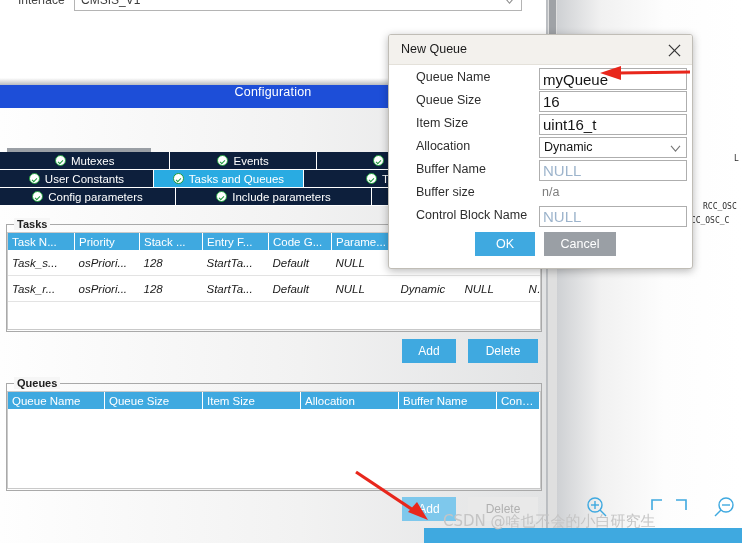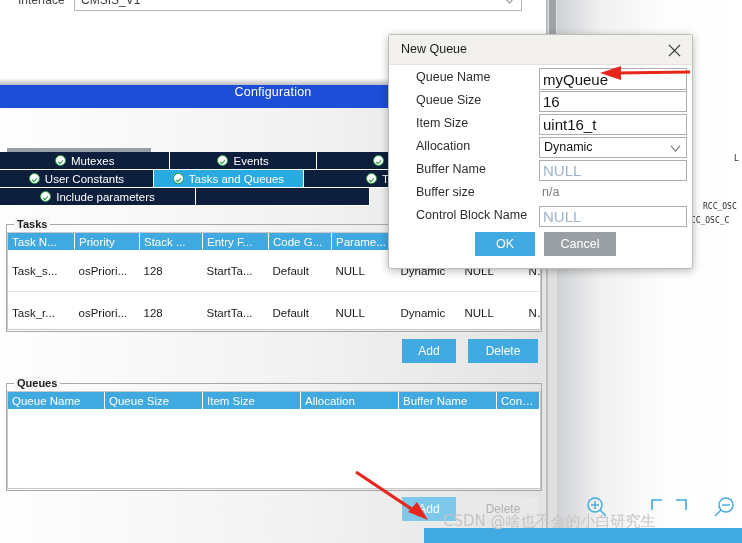--- a/index.html
+++ b/index.html
@@ -60,22 +60,22 @@
   .groupbox{position:absolute;border:1px solid #a9a9a9;background:transparent;}
   .grouplabel{position:absolute;font-size:11px;font-weight:bold;color:#202020;
       background:#f6f6f6;padding:0 3px;}
 
   
   .tblwrap{position:absolute;background:#ffffff;border:1px solid #c9c9c9;overflow:hidden;}
   table.grid{border-collapse:collapse;width:100%;table-layout:fixed;}
   table.grid th{background:#3fa9e0;color:#ffffff;font-weight:normal;font-size:11.5px;
       height:17px;border-right:1px solid #ffffff;padding:0 4px;text-align:left;
       white-space:nowrap;overflow:hidden;text-overflow:ellipsis;}
-  table.grid td{font-size:11.5px;color:#1a1a1a;height:17px;padding:12px 4px;
-      border-bottom:1px solid #e3e3e3;white-space:nowrap;overflow:hidden;text-overflow:ellipsis;}
+  table.grid td{font-size:11.5px;color:#1a1a1a;height:17px;padding:4px 4px;
+      border-bottom:1px solid #e3e3e3;white-space:nowrap;overflow:hidden;text-overflow:ellipsis;font-style:italic;}
 
   .btnblue{background:#3fa9e0;color:#ffffff;border:none;font-size:12px;
       font-family:"Liberation Sans",sans-serif;cursor:pointer;
       display:flex;align-items:center;justify-content:center;}
   .btnblue.light{background:#7ec8ec;}
   .btnblue.disabled{background:#e9e9e9;color:#b0b0b0;cursor:default;}
 
   
   #rightPanel{position:absolute;left:546px;top:0;width:196px;height:543px;
       background:linear-gradient(to right,#b9bcc0 0%,#cfd1d4 6%,#f1f1f1 28%,#fdfdfd 60%,#ffffff 100%);}
@@ -175,20 +175,24 @@
         <div class="tab sel" style="width:150px">
           <span class="tick"></span>
           <span>Tasks and Queues</span>
         </div>
         <div class="tab" style="width:211px;justify-content:flex-start;padding-left:62px;">
           <span class="tick"></span>
           <span>Tim</span>
         </div>
       </div>
       <div class="tabrow">
+        <div class="tab" style="width:176px">
+          <span class="tick"></span>
+          <span>Config parameters</span>
+        </div>
         <div class="tab" style="width:196px">
           <span class="tick"></span>
           <span>Include parameters</span>
         </div>
         <div class="tab" style="width:174px"></div>
       </div>
     </div>
 
     <div class="groupbox" style="left:6px;top:224px;width:534px;height:106px;"></div>
     <div class="grouplabel" style="left:14px;top:218px;">Tasks</div>

